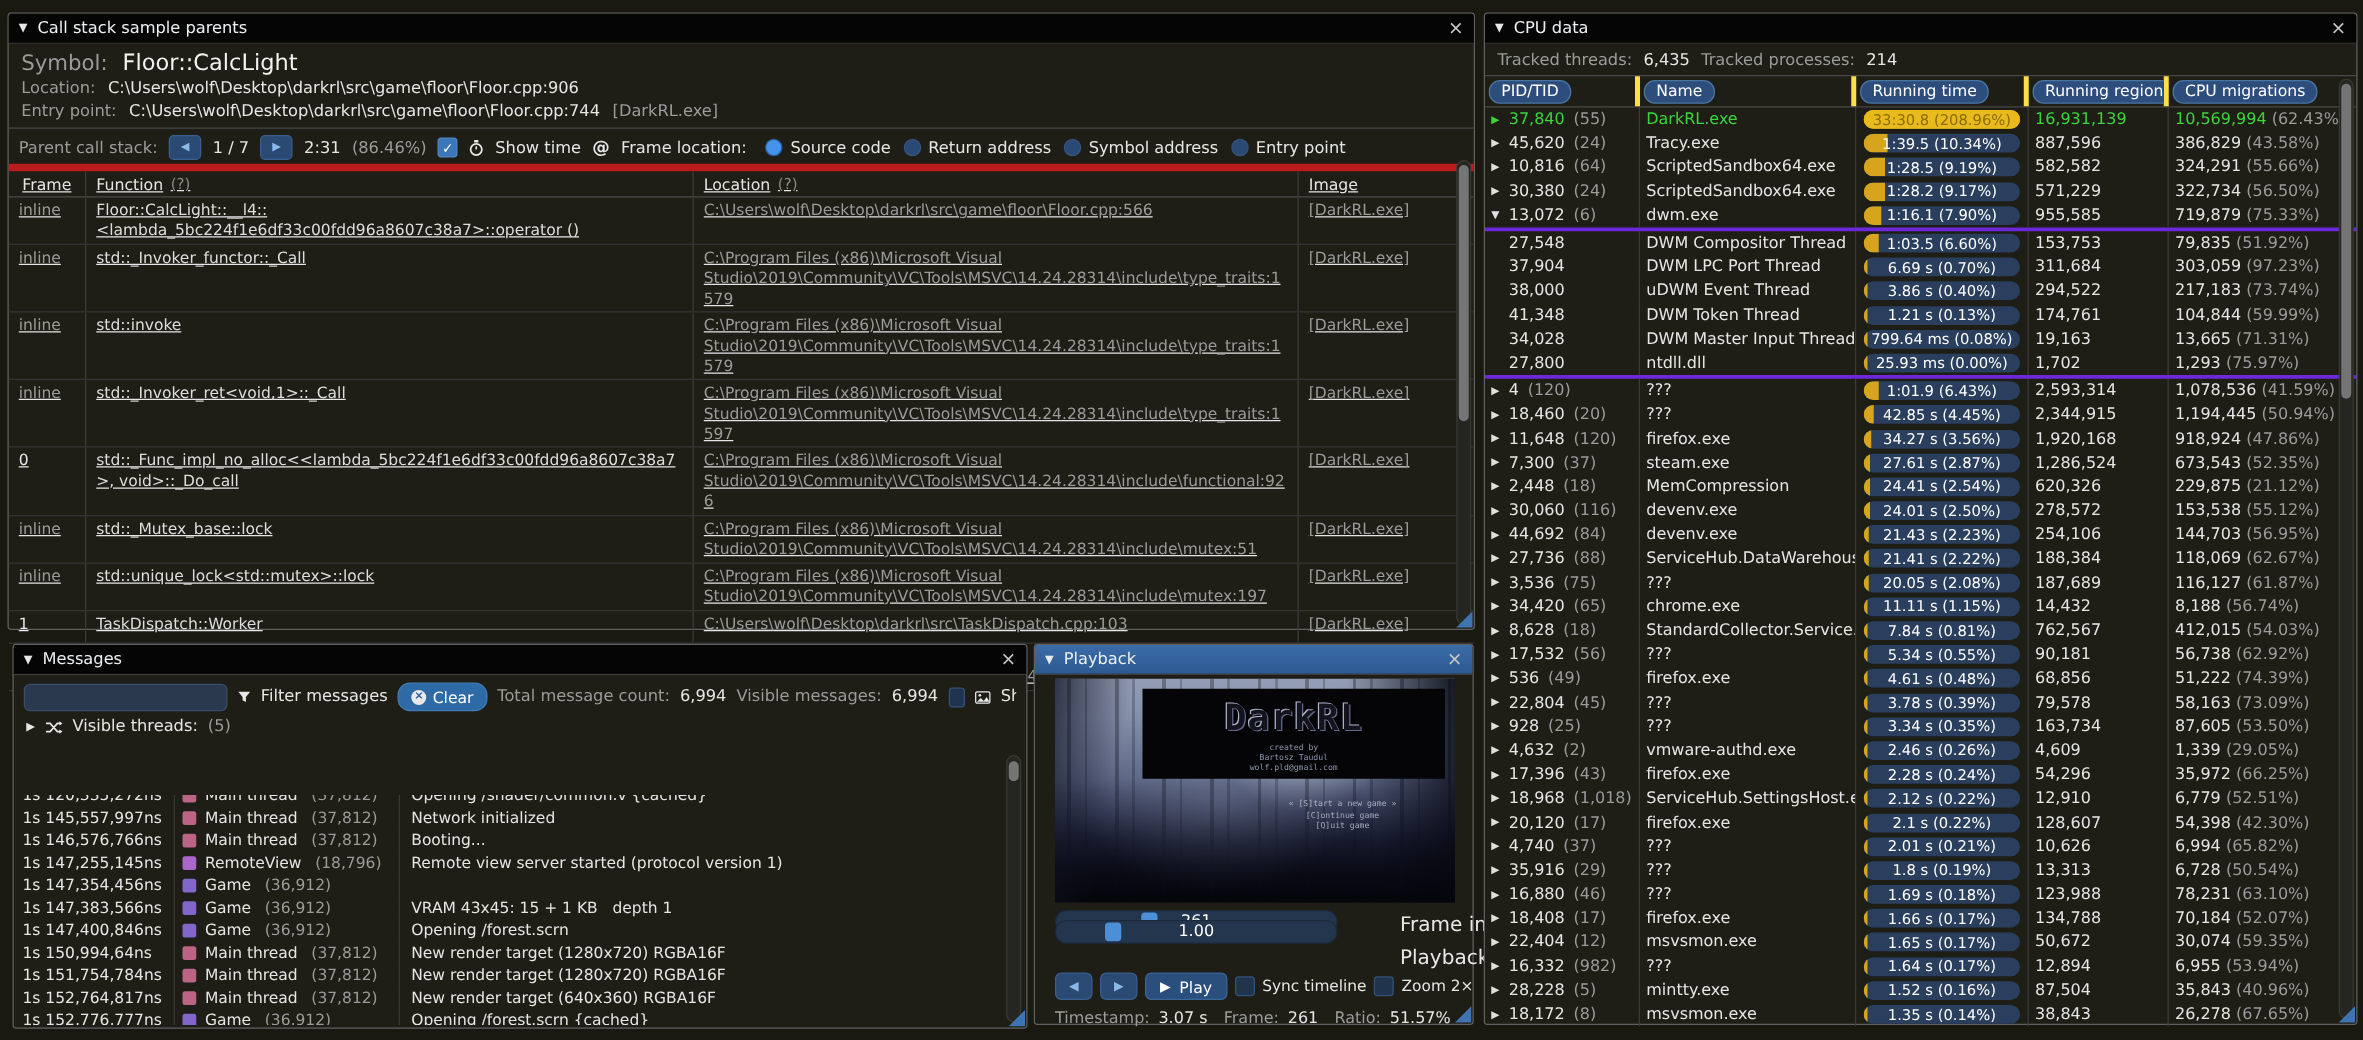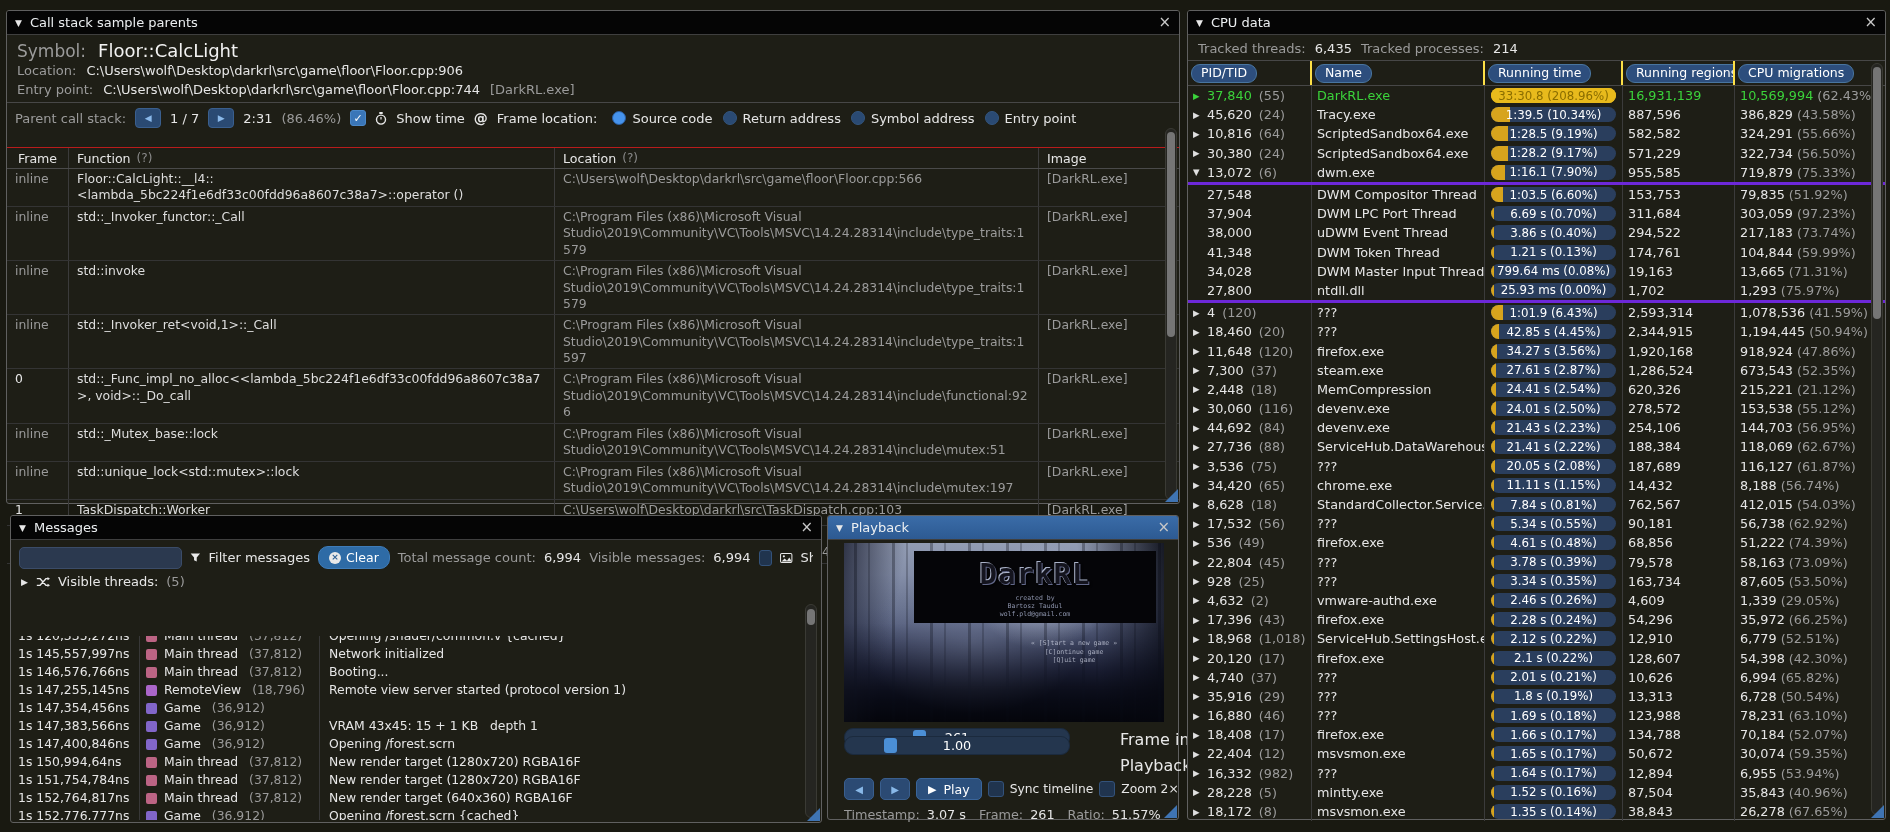--- a/index.html
+++ b/index.html
@@ -25,21 +25,21 @@
   .navrow{padding:3px 8px;display:flex;align-items:center;gap:9px;font-size:13px;white-space:nowrap;}
   .navbtn{width:24px;height:18px;border-radius:4px;background:#2a4a73;border:1px solid #3a5f8e;
           display:flex;align-items:center;justify-content:center;color:#8ab9ea;font-size:9px;}
   .cbx{width:16px;height:16px;border-radius:3px;background:#20344e;border:1px solid #33527a;box-sizing:border-box;
        display:flex;align-items:center;justify-content:center;color:#fff;font-size:11px;font-weight:bold;}
   .cbx.checked{background:#3a76b8;border-color:#4b88c8;}
   .at{font-weight:bold;font-size:14px;}
   .radio-opt{display:flex;align-items:center;gap:6px;margin-left:6px;}
   .radio{width:14px;height:14px;border-radius:50%;background:#2a4a73;border:1px solid #33557e;box-sizing:border-box;}
   .radio.sel{background:#4693ec;border-color:#2a5d9e;}
-  .cstable{position:relative;margin-top:16px;border-top:1px solid #b91c1c;}
+  .cstable{position:relative;margin-top:0;border-top:6px solid #b91c1c;text-decoration:underline;}
   .cs-hrow,.cs-row{display:grid;grid-template-columns:62px 486px 484px 1fr;}
   .cs-hrow{height:20px;align-items:center;border-bottom:1px solid #4a4a4a;font-size:12.6px;}
   .csh{padding:0 8px;border-right:1px solid #3b3b3b;height:100%;display:flex;align-items:center;gap:6px;overflow:hidden;}
   .csh.cent{justify-content:center;}
   .csh:last-child{border-right:none;}
   .hint{color:#8a8a8a;font-size:12px;}
   .cs-row{border-top:1px solid #343434;min-height:37px;}
   .cs-row:first-child{border-top:none;}
   .cs-row.s1{min-height:25px;}
   .csc{padding:2px 8px;border-right:1px solid #3b3b3b;font-size:12.4px;line-height:1.32;overflow:hidden;overflow-wrap:anywhere;}
@@ -95,21 +95,21 @@
   .sqbtn{width:30px;height:22px;border-radius:5px;background:#2b4a73;border:1px solid #3a5f8e;display:flex;align-items:center;justify-content:center;color:#88b8e8;font-size:10px;box-sizing:border-box;}
   .playbtn{height:22px;padding:0 11px;border-radius:5px;background:#2b4f7c;border:1px solid #3a659a;display:flex;align-items:center;gap:7px;color:#fff;font-size:12.6px;box-sizing:border-box;}
   .playtri{font-size:11px;color:#fff;}
   .pb-cb-label{font-size:12.3px;}
   .pb-status{position:absolute;left:16px;top:291px;display:flex;align-items:baseline;gap:7px;font-size:12.8px;white-space:nowrap;}
 
   
   #cpu{left:1187px;top:10px;width:699px;height:810px;}
   .statsrow{display:flex;align-items:baseline;gap:9px;padding:6px 10px 4px 10px;font-size:13px;}
   .cpu-header{display:grid;grid-template-columns:124px 173px 138px 112px 1fr;height:24px;border-top:1px solid #474747;border-bottom:1px solid #474747;}
-  .ch{display:flex;align-items:center;padding:0 3px;border-right:2px solid #fde047;overflow:hidden;}
+  .ch{display:flex;align-items:center;padding:0 3px;border-right:4px solid #fde047;overflow:hidden;}
   .ch:last-child{border-right:none;}
   .badge{background:#2d4e7d;border:1px solid #49759f;border-radius:9px;padding:0 9px;height:17px;line-height:16px;font-size:12.5px;color:#fff;white-space:nowrap;}
   .cpu-row{display:grid;grid-template-columns:124px 173px 138px 112px 1fr;height:19.2px;align-items:center;font-size:12.8px;}
   .cpu-row.sep{border-top:3px solid #6d28d9;}
   .cc{height:100%;display:flex;align-items:center;overflow:hidden;white-space:nowrap;border-right:1px solid #3b3b3b;padding:0 5px;box-sizing:border-box;}
   .cc:last-child{border-right:none;}
   .exp{width:14px;font-size:8.5px;color:#e0e0e0;flex:0 0 auto;}
   .cpu-row.child .exp{visibility:hidden;}
   .cnt{margin-left:7px;}
   .pill{position:relative;height:15px;flex:1;margin:0 1px;background:#2a3e5d;border-radius:8px;overflow:hidden;display:flex;align-items:center;justify-content:center;}
@@ -712,21 +712,21 @@
         </div>
         <div class="cc c-name">MemCompression</div>
         <div class="cc">
           <div class="pill">
             <div class="fill" style="width: 3.683%;"></div>
             <span class="pt">24.41 s (2.54%)</span>
           </div>
         </div>
         <div class="cc c-reg">620,326</div>
         <div class="cc">
-          <span class="migv">215,221</span>
+          <span class="migv">229,875</span>
           <span class="dim">&nbsp;(21.12%)</span>
         </div>
       </div>
       <div class="cpu-row">
         <div class="cc">
           <span class="exp">▶</span>
           <span class="pidv">30,060</span>
           <span class="cnt dim">(116)</span>
         </div>
         <div class="cc c-name">devenv.exe</div>

